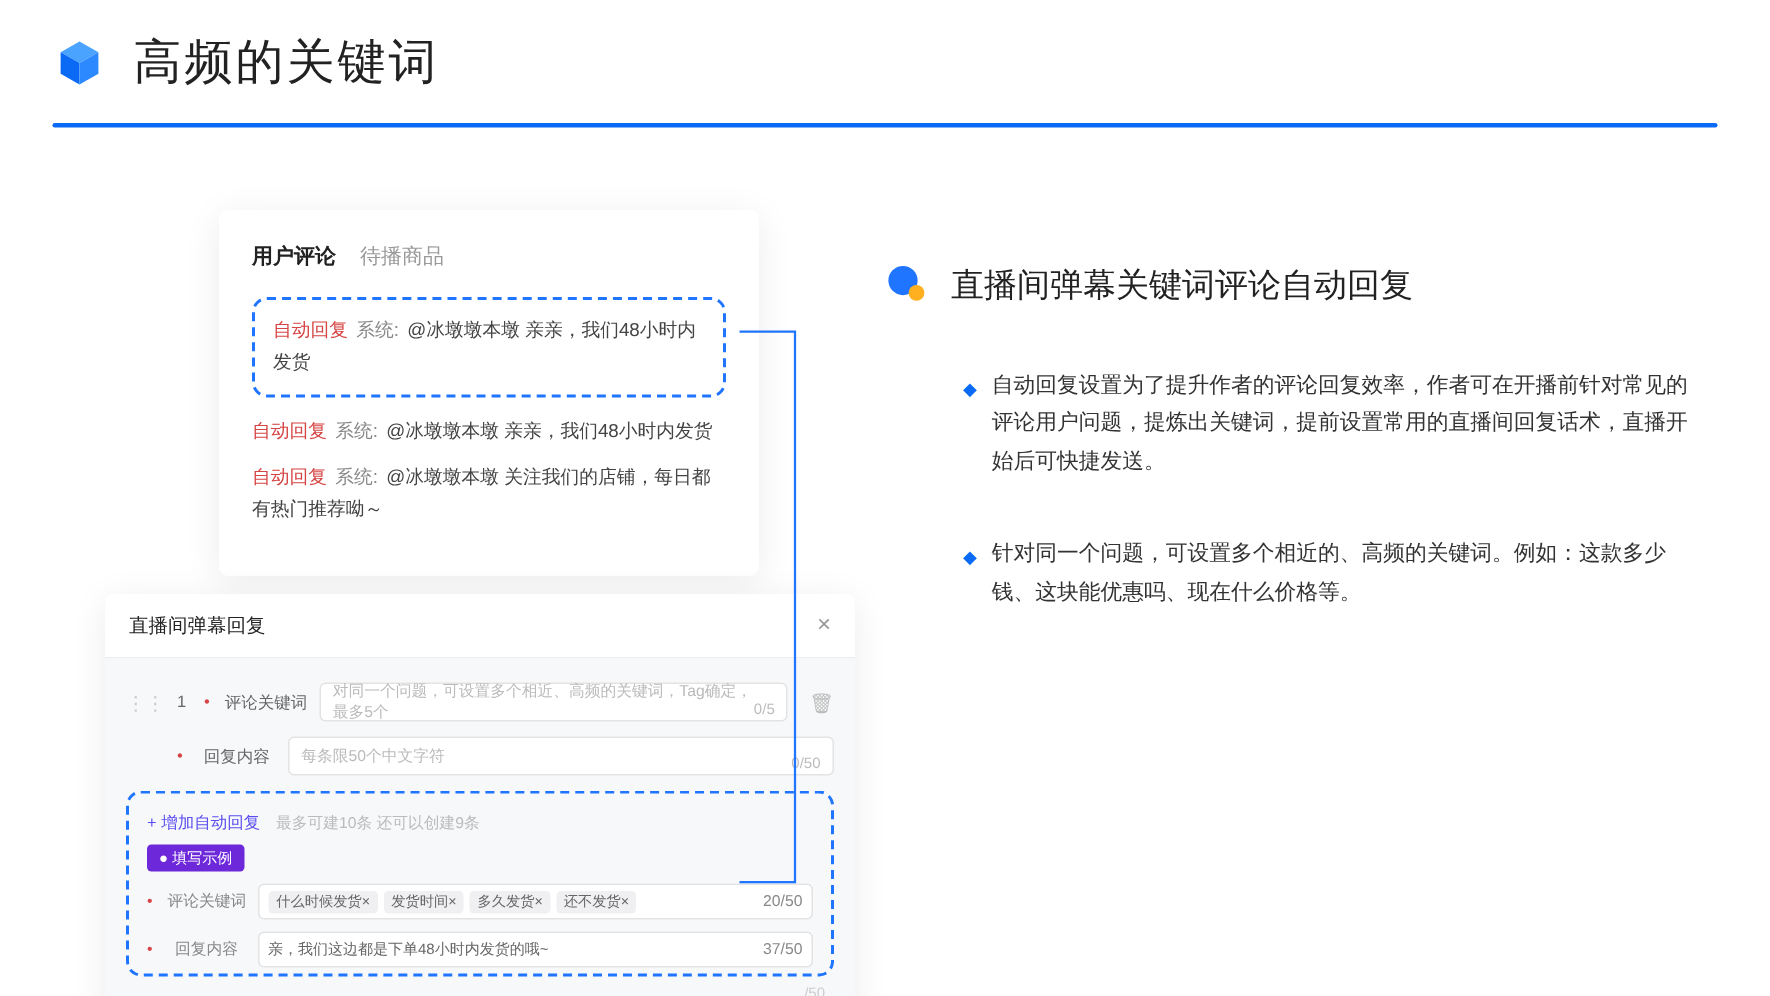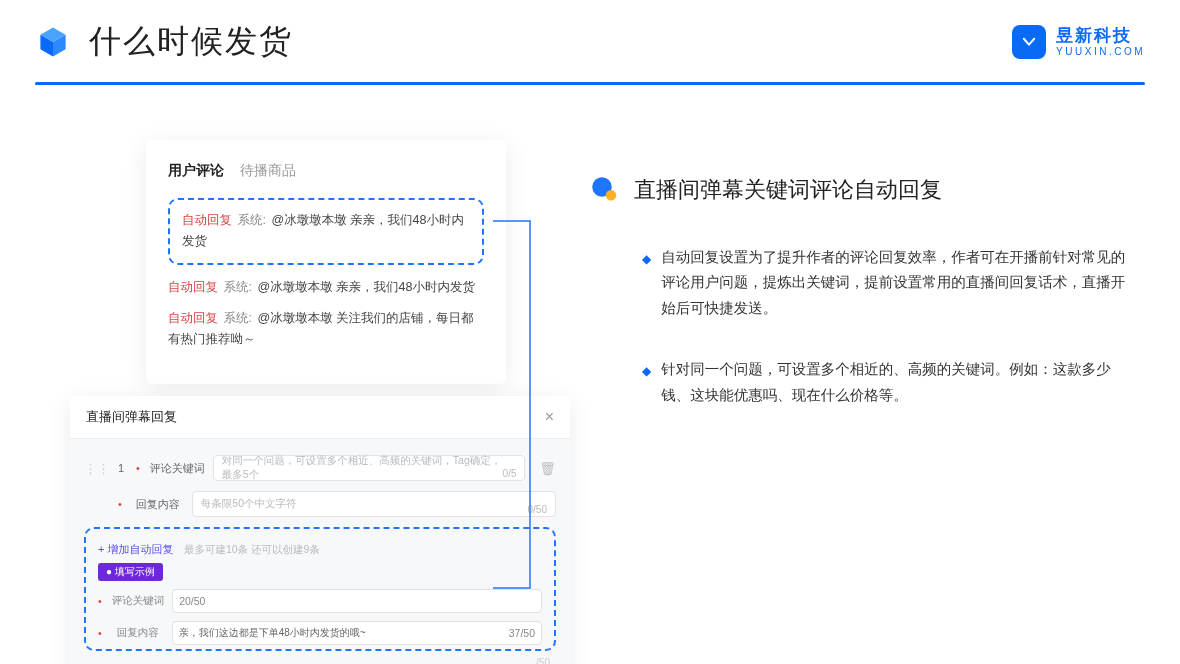--- a/index.html
+++ b/index.html
@@ -250,33 +250,21 @@
 
 <div class="header">
   <div class="title-wrap">
     <div class="cube-icon">
       <svg viewBox="0 0 40 40" width="36" height="36">
         <polygon points="20,4 34,12 20,20 6,12" fill="#4aa3ff"></polygon>
         <polygon points="6,12 20,20 20,36 6,28" fill="#0a6af5"></polygon>
         <polygon points="34,12 20,20 20,36 34,28" fill="#2d89ff"></polygon>
       </svg>
     </div>
-    <h1 class="page-title">什么时候发货</h1>
-  </div>
-  <div class="brand">
-    <div class="brand-logo">
-      <svg viewBox="0 0 40 40" width="26" height="26">
-        <path d="M20 4 L34 14 L34 26 L20 36 L6 26 L6 14 Z" fill="#0a6af5"></path>
-        <path d="M12 15 L20 24 L28 15" stroke="#fff" stroke-width="3" fill="none" stroke-linecap="round"></path>
-      </svg>
-    </div>
-    <div class="brand-text">
-      <span class="brand-name">昱新科技</span>
-      <span class="brand-url">YUUXIN.COM</span>
-    </div>
+    <h1 class="page-title">高频的关键词</h1>
   </div>
 </div>
 <div class="divider"></div>
 
 <div class="left-panel">
 
   <div class="comments-card">
     <div class="tabs">
       <span class="tab-active">用户评论</span>
       <span class="tab">待播商品</span>
@@ -333,20 +321,26 @@
       <div class="example-box">
         <span class="add-link">+ 增加自动回复</span>
         <span class="add-note">最多可建10条 还可以创建9条</span>
         <br>
         <span class="example-tag">● 填写示例</span>
 
         <div class="example-row">
           <span class="red-dot">•</span>
           <span class="field-label">评论关键词</span>
           <div class="chip-input">
+            <div class="chips">
+              <span class="chip">什么时候发货×</span>
+              <span class="chip">发货时间×</span>
+              <span class="chip">多久发货×</span>
+              <span class="chip">还不发货×</span>
+            </div>
             <span class="counter">20/50</span>
           </div>
         </div>
 
         <div class="example-row">
           <span class="red-dot">•</span>
           <span class="field-label">回复内容</span>
           <div class="chip-input">
             <span class="ex-text">亲，我们这边都是下单48小时内发货的哦~</span>
             <span class="counter">37/50</span>

